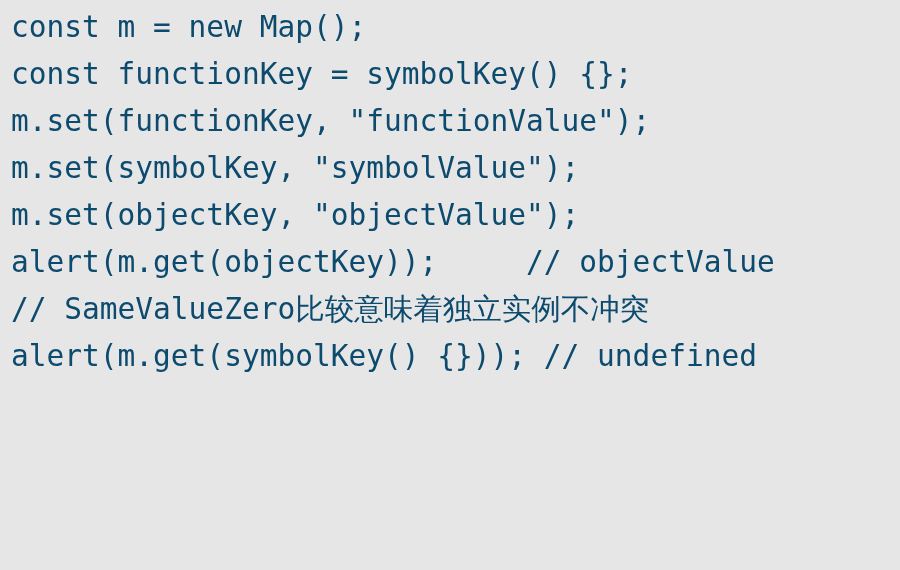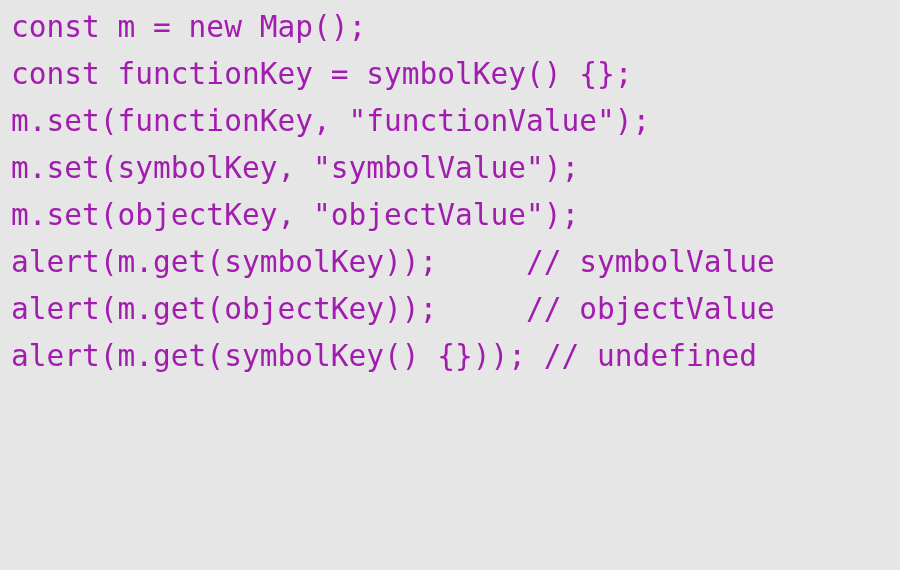--- a/index.html
+++ b/index.html
@@ -24,31 +24,31 @@
     flex-direction: column;
     justify-content: flex-start;
   }
   .code-line {
     display: block;
     height: 47px;
     line-height: 47px;
     font-family: "DejaVu Sans Mono", "Liberation Mono", monospace;
     font-size: 29.5px;
     letter-spacing: 0px;
-    color: #a21caf;
+    color: #0c4a6e;
     white-space: pre;
     font-weight: 400;
     -webkit-font-smoothing: antialiased;
   }
 </style>
 </head>
 <body>
 
 <div id="code-block">
   <code class="code-line">const m = new Map();</code>
   <code class="code-line">const functionKey = symbolKey() {};</code>
   <code class="code-line">m.set(functionKey, "functionValue");</code>
   <code class="code-line">m.set(symbolKey, "symbolValue");</code>
   <code class="code-line">m.set(objectKey, "objectValue");</code>
-  <code class="code-line">alert(m.get(symbolKey));     // symbolValue</code>
   <code class="code-line">alert(m.get(objectKey));     // objectValue</code>
+  <code class="code-line">// SameValueZero比较意味着独立实例不冲突</code>
   <code class="code-line">alert(m.get(symbolKey() {})); // undefined</code>
 </div>
 
 </body></html>

